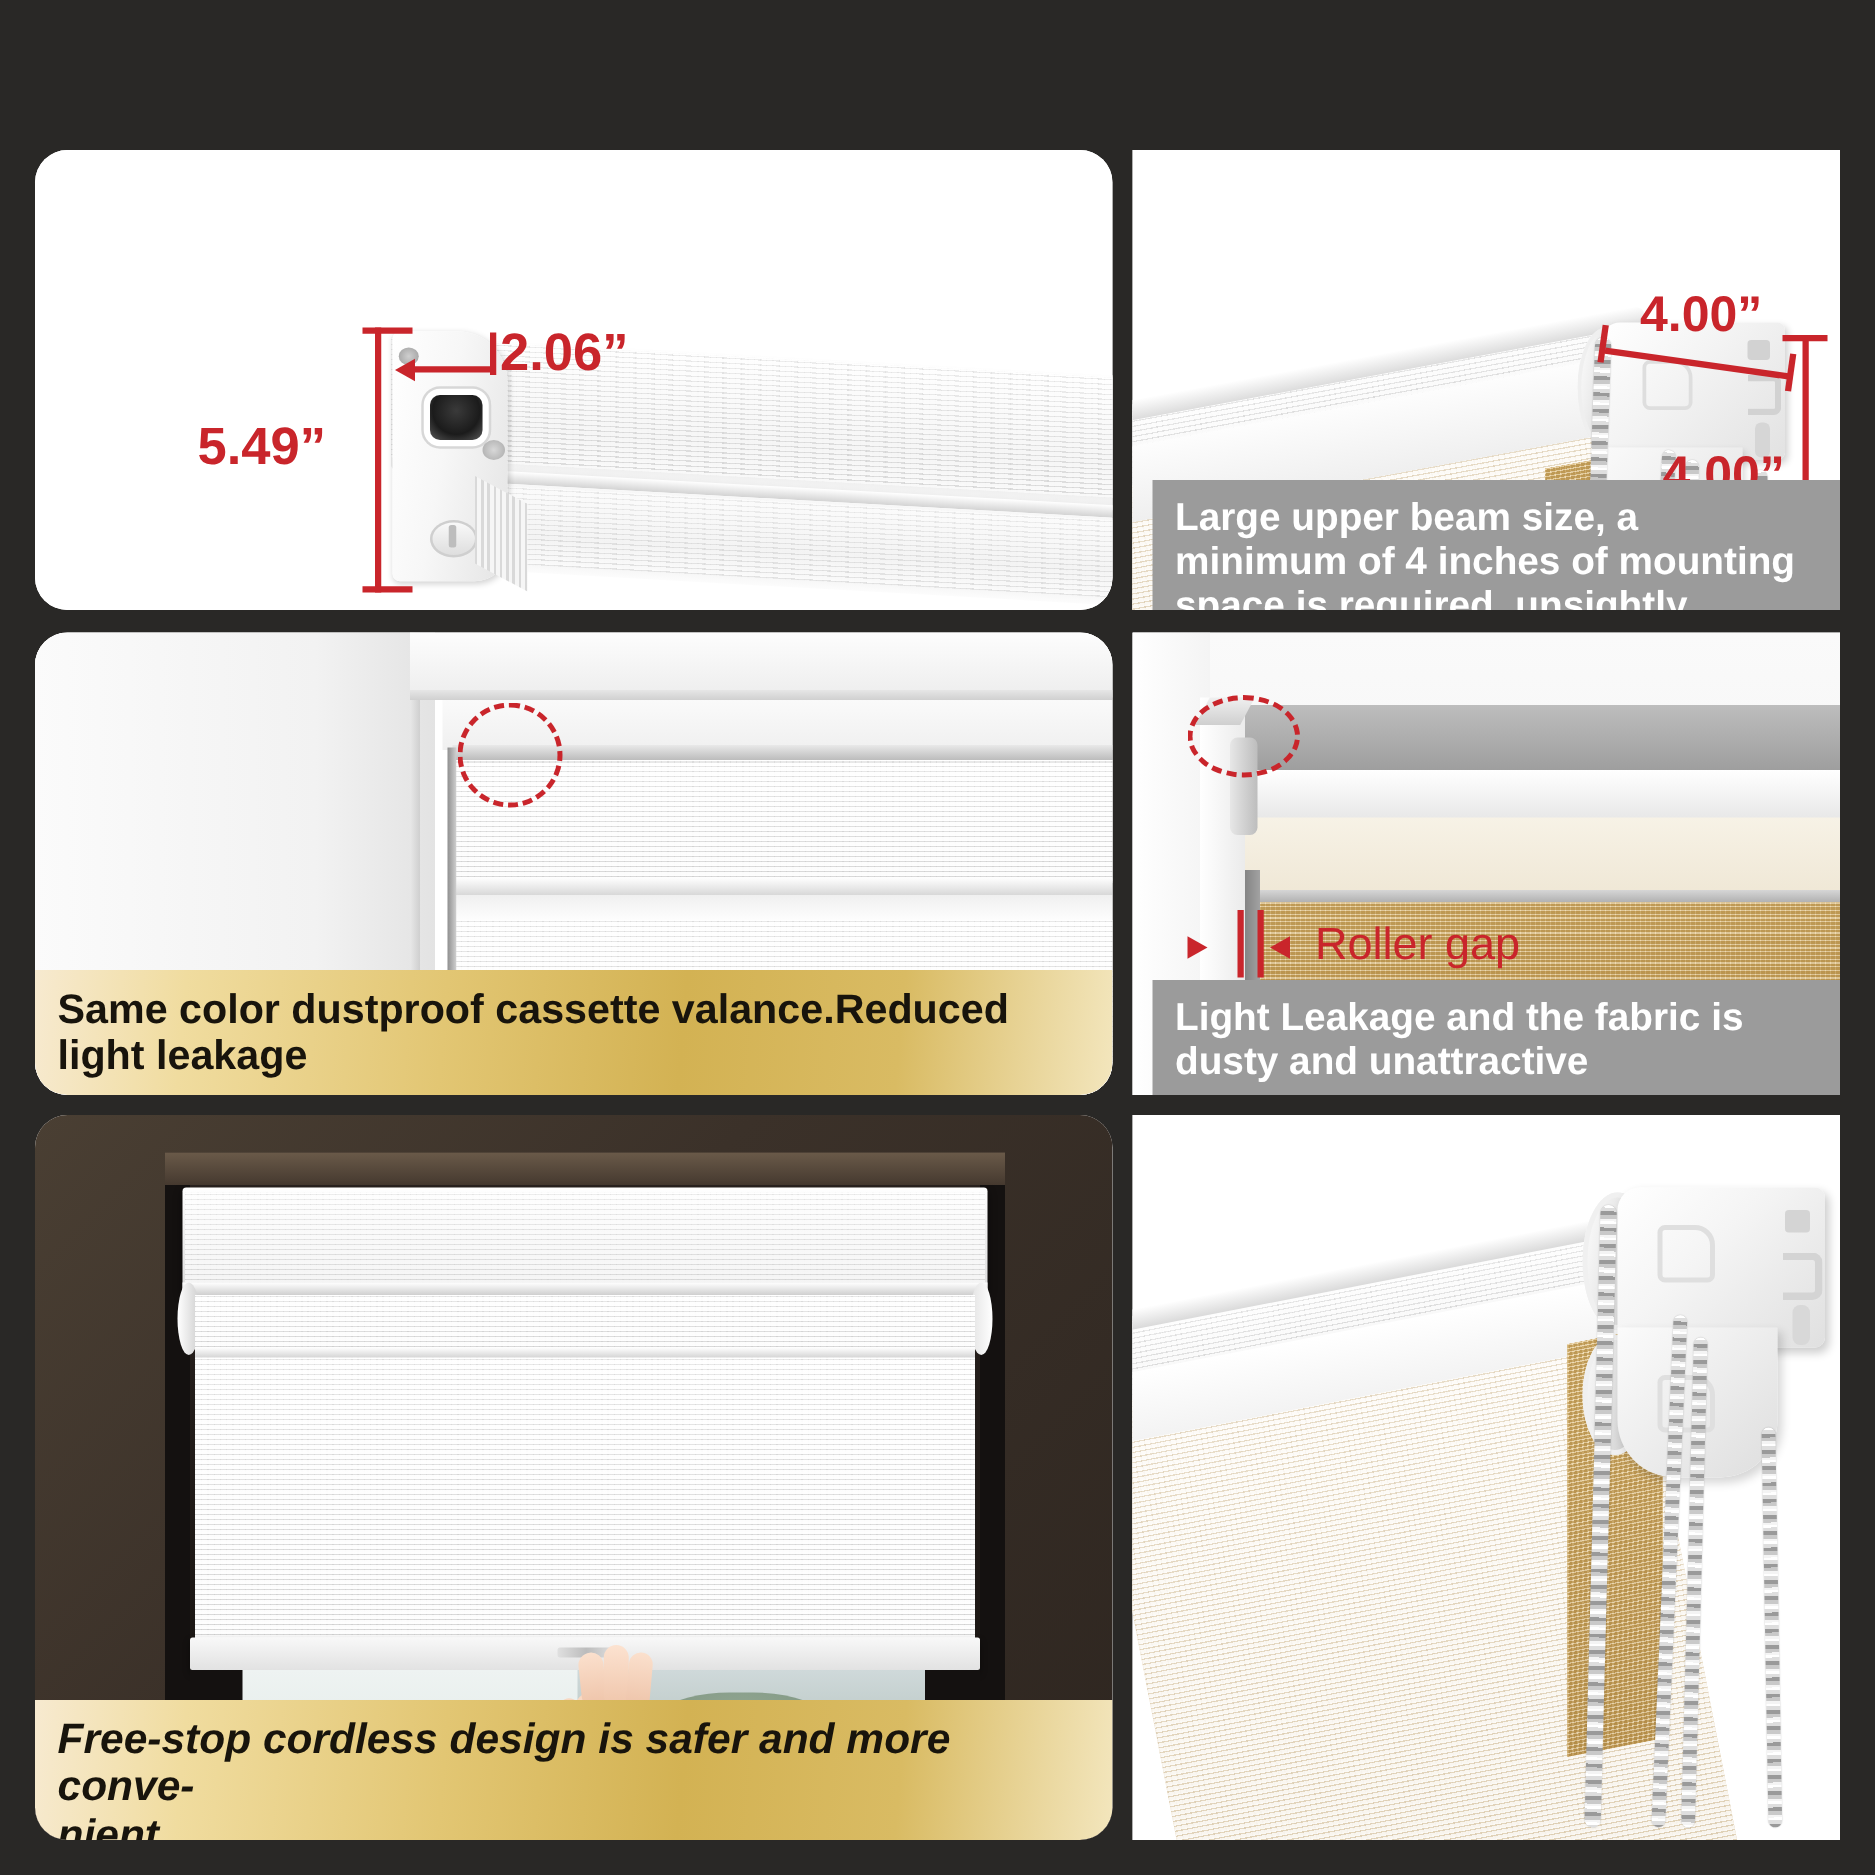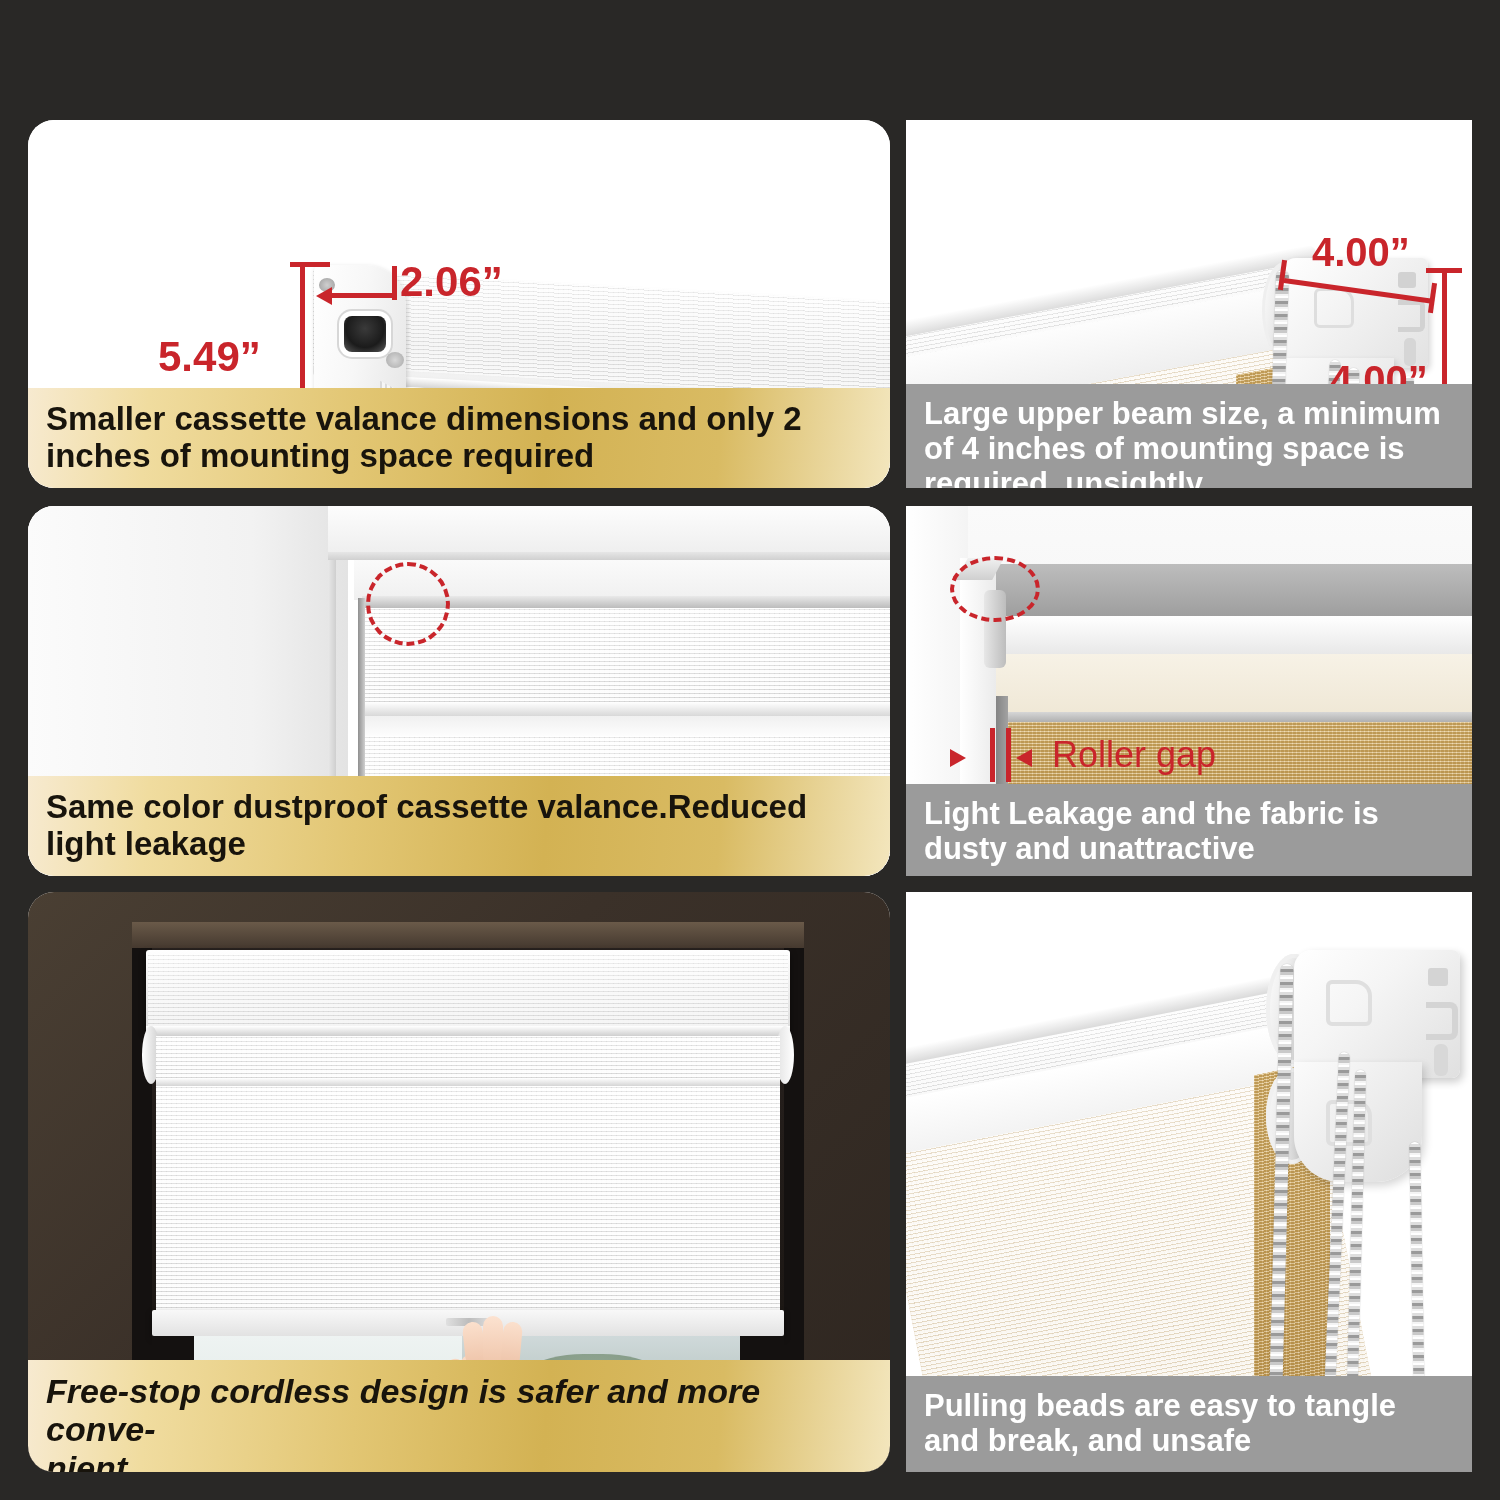--- a/index.html
+++ b/index.html
@@ -33,21 +33,21 @@
     position:absolute;left:0;right:0;bottom:0;
     box-sizing:border-box;
     padding:12px 16px 10px 18px;
     font-weight:bold;line-height:1.13;
   }
   .cap.gold{
     background:linear-gradient(95deg,#f7ead0 0%,#f0dc9f 14%,#e2c673 38%,#d3b253 60%,#d9bb63 80%,#f3e6bd 100%);
     color:#18140c;
     border-bottom-left-radius:26px;border-bottom-right-radius:26px;
   }
-  .cap.gray{background:#9b9b9b;color:#ffffff;}
+  .cap.gray{background:#9b9b9b;color:#ffffff;margin-left:16px;}
 
   
   .white-bg{position:absolute;inset:0;background:#ffffff;}
 
   
   .tex-white{
     background-color:#efefef;
     background-image:
       repeating-linear-gradient(180deg, rgba(255,255,255,.95) 0 1px, rgba(190,190,190,.30) 1px 2px, rgba(255,255,255,.9) 2px 4px),
       repeating-linear-gradient(90deg, rgba(170,170,170,.22) 0 1px, rgba(255,255,255,0) 1px 5px),
@@ -142,21 +142,20 @@
       <div class="arrow-l" style="left:288px;top:167px;"></div>
       <div class="tick" style="left:364px;top:146px;width:5px;height:34px;"></div>
       <div class="dimtext" style="left:372px;top:138px;font-size:42px;">2.06”</div>
 
       <div class="dimline" style="left:272px;top:142px;width:5px;height:212px;"></div>
       <div class="tick" style="left:262px;top:142px;width:40px;height:5px;"></div>
       <div class="tick" style="left:262px;top:349px;width:40px;height:5px;"></div>
       <div class="dimtext" style="left:130px;top:213px;font-size:42px;">5.49”</div>
     </div>
 
-    <div class="cap gold" style="height:100px;font-size:33px;">Smaller cassette valance dimensions and only 2 inches of mounting space required</div>
   </div>
 
   <div class="panel right" style="left:906px;top:120px;width:566px;height:368px;">
     <div class="photo">
       <div class="white-bg"></div>
 
       <div style="position:absolute;left:-20px;top:128px;width:430px;height:74px;
                   transform:rotate(-10.5deg);transform-origin:right center;border-radius:6px;
                   background:linear-gradient(180deg,#ffffff,#ececec 55%,#fbfbfb);"></div>
       <div style="position:absolute;left:-20px;top:132px;width:430px;height:62px;
@@ -434,16 +433,15 @@
                   border:4px solid #dfdfdf;border-radius:6px 16px 6px 6px;"></div>
       <div style="position:absolute;left:420px;top:208px;width:38px;height:38px;
                   border:4px solid #dfdfdf;border-radius:6px 16px 6px 6px;"></div>
 
       <div class="bead" style="left:368px;top:72px;height:498px;transform:rotate(1.5deg);"></div>
       <div class="bead thin" style="left:424px;top:160px;height:410px;transform:rotate(2.5deg);"></div>
       <div class="bead thin" style="left:444px;top:178px;height:392px;transform:rotate(1.5deg);"></div>
       <div class="bead thin" style="left:506px;top:250px;height:320px;transform:rotate(-1deg);"></div>
     </div>
 
-    <div class="cap gray" style="height:96px;font-size:31px;">Pulling beads are easy to tangle and break, and unsafe</div>
   </div>
 
 </div>
 
 </body></html>

